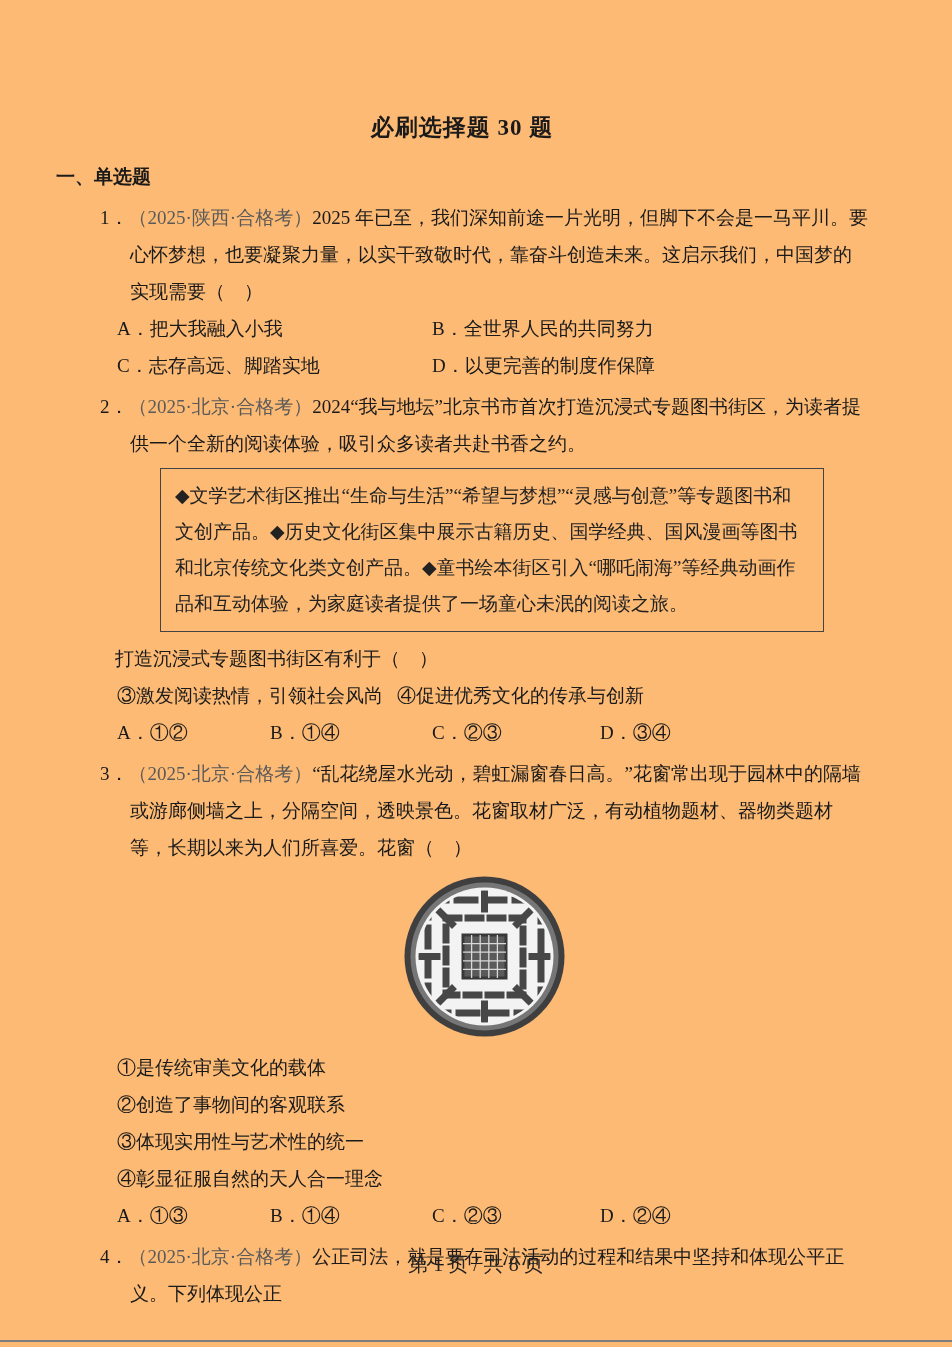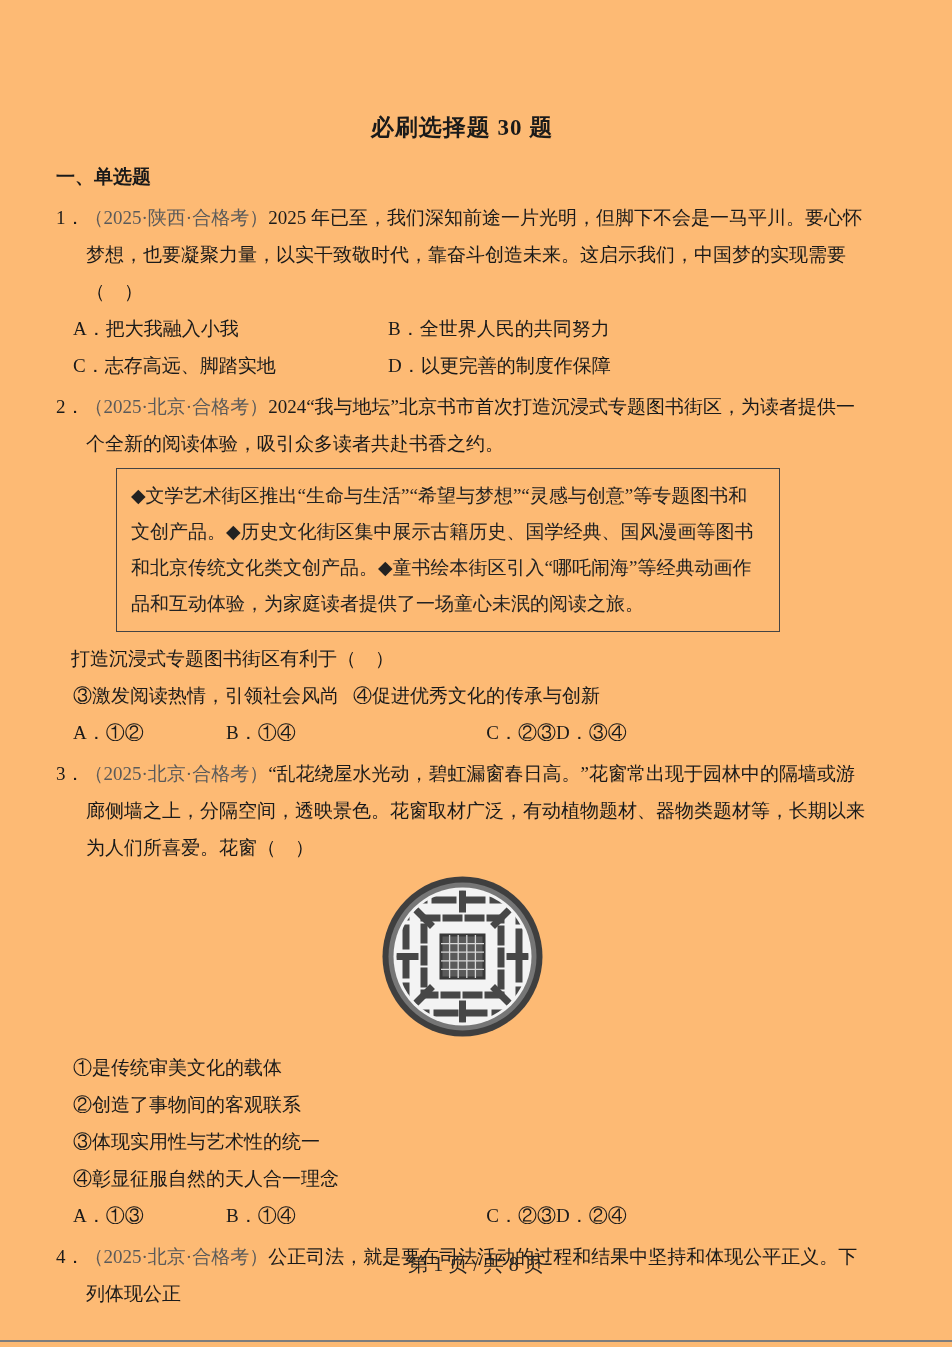--- a/index.html
+++ b/index.html
@@ -24,37 +24,37 @@
     font-size: 23px;
     font-weight: bold;
     line-height: 36px;
     letter-spacing: 1px;
   }
   .section-heading {
     font-weight: bold;
     margin-top: 12px;
     line-height: 37px;
   }
-  .question { margin-top: 4px; }
+  .question { margin-top: 4px; margin-left: 44px; }
   .q-stem {
     padding-left: 30px;
     text-indent: -30px;
   }
   .q-source { color: #5a5a5a; }
   .row {
     display: flex;
     margin-left: 17px;
     line-height: 37px;
   }
   .row span { display: inline-block; white-space: nowrap; }
   .opts2 .o1 { width: 315px; font-family: Liberation Serif, serif; }
   .subs2 .s1 { width: 280px; }
   .opts4 .o1 { width: 153px; }
   .opts4 .o2 { width: 162px; }
-  .opts4 .o3 { width: 168px; text-align: right; }
+  .opts4 .o3 { width: 168px; }
   .sub-line { margin-left: 17px; line-height: 37px; }
   .prompt { margin-left: 15px; line-height: 37px; }
   .info-box {
     margin: 6px 0 8px 60px;
     width: 664px;
     border: 1.5px solid #444;
     padding: 9px 14px;
     line-height: 36px;
     color: #222;
   }

